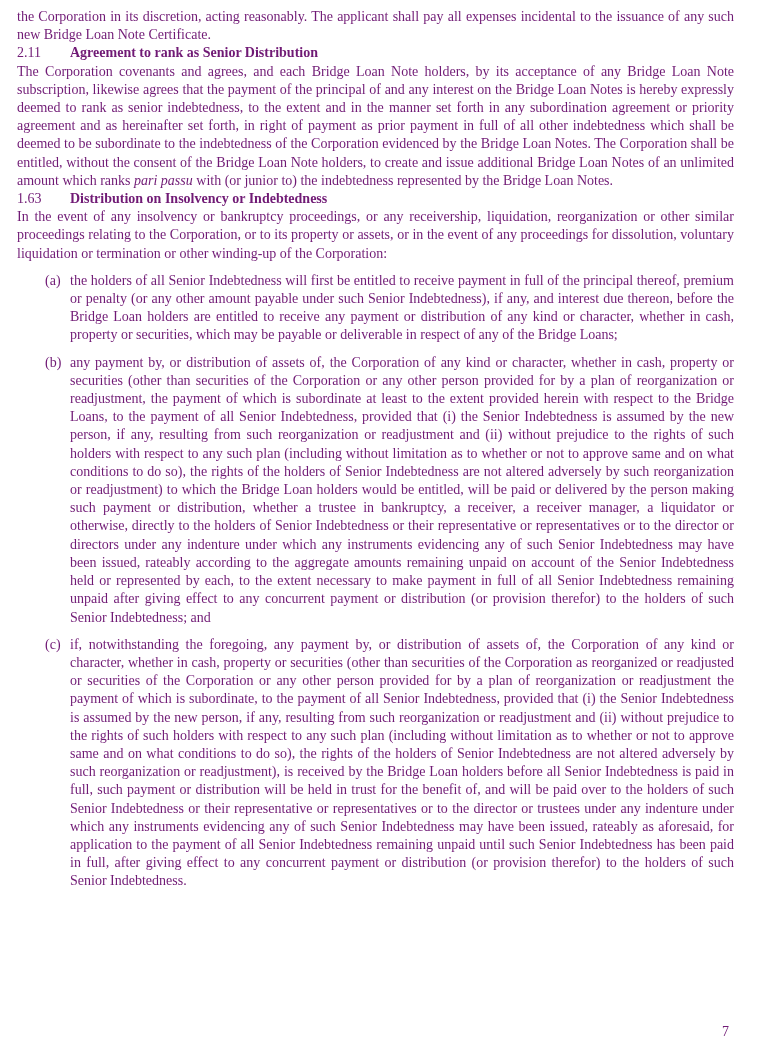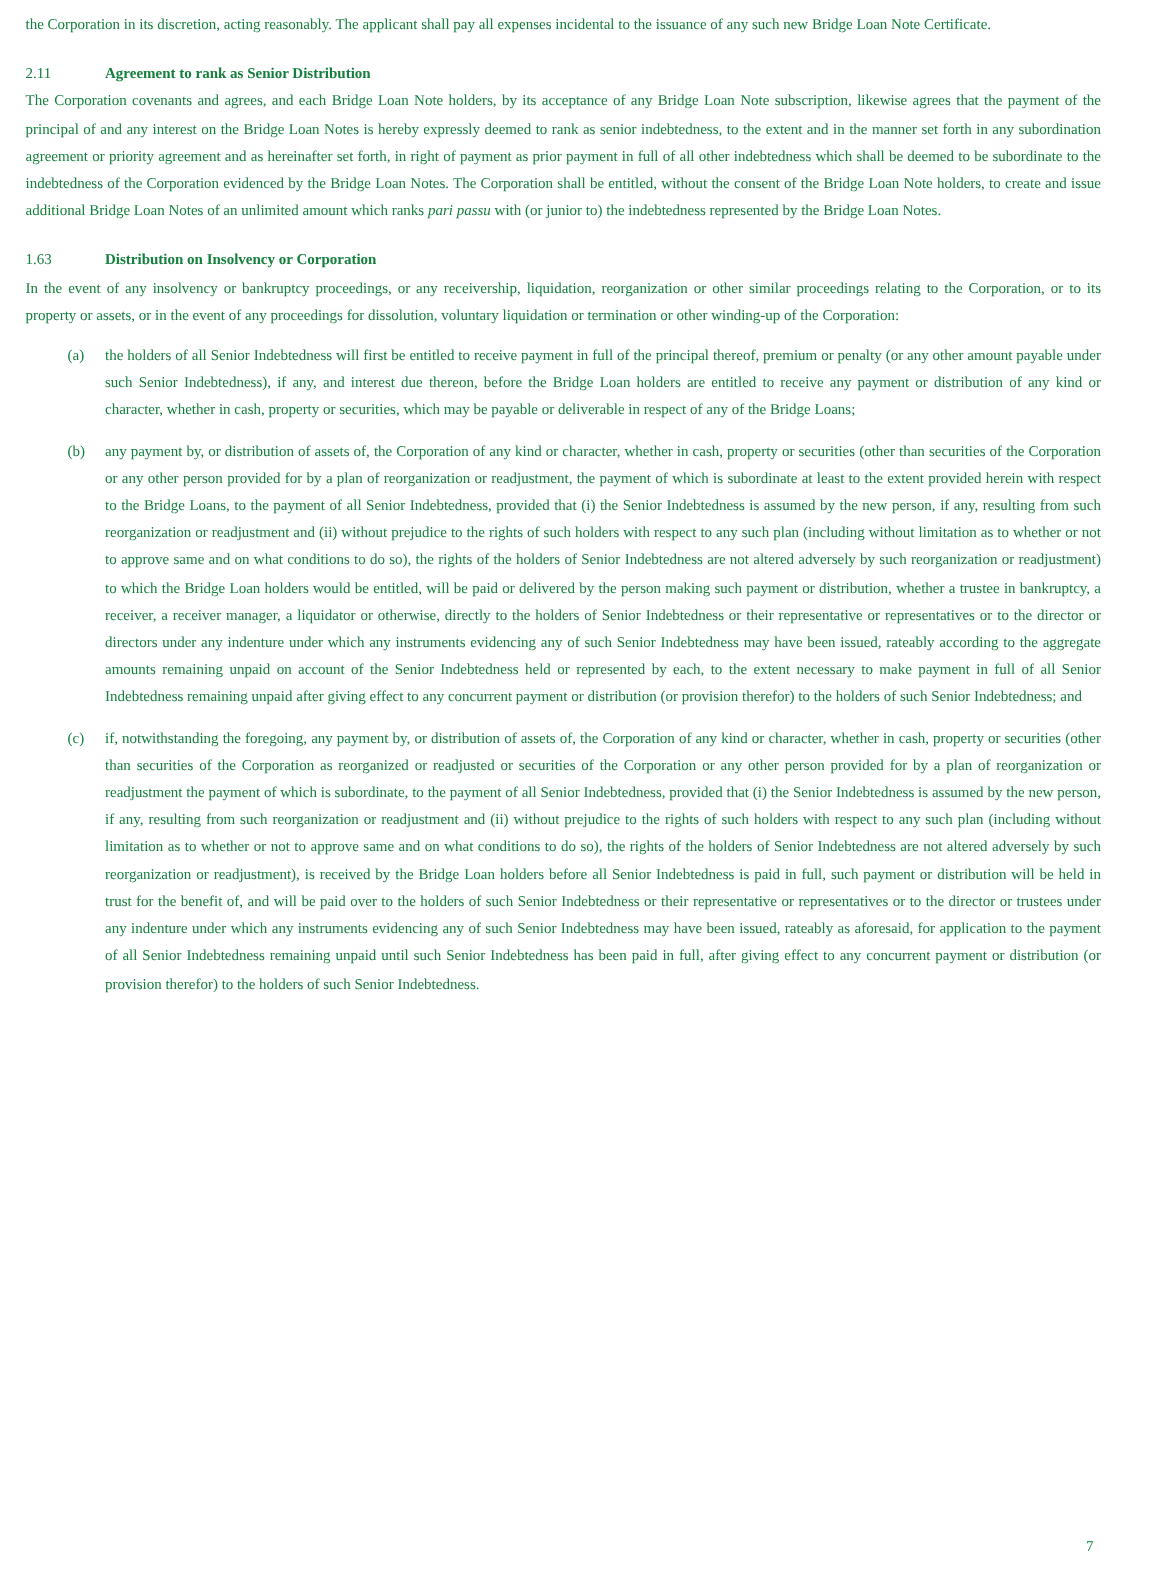--- a/index.html
+++ b/index.html
@@ -6,33 +6,32 @@
     margin: 0;
     padding: 0;
     background: #ffffff;
   }
   .page {
     position: relative;
     width: 767px;
     height: 1053px;
     box-sizing: border-box;
     background: #ffffff;
-    color: #15803d;
+    color: #701a75;
     font-family: "Liberation Serif", "DejaVu Serif", serif;
-    font-size: 10px;
+    font-size: 14px;
     line-height: 18.2px;
     padding: 8px 33px 0 17px;
     overflow: hidden;
   }
   .para {
     margin: 0;
     text-align: justify;
   }
   .section {
-    margin-top: 15px;
   }
   .heading {
     display: flex;
     text-align: left;
   }
   .sec-num {
     width: 53px;
     flex-shrink: 0;
   }
   .sec-title {
@@ -69,21 +68,21 @@
     <div class="heading">
       <span class="sec-num">2.11</span>
       <span class="sec-title">Agreement to rank as Senior Distribution</span>
     </div>
     <p class="para"><span>The Corporation covenants and agrees, and each Bridge Loan Note holders, by its acceptance of any Bridge Loan Note subscription, likewise agrees that the payment of the principal of and any interest on the Bridge Loan Notes is hereby expressly deemed to rank as senior indebtedness, to the extent and in the manner set forth in any subordination agreement or priority agreement and as hereinafter set forth, in right of payment as prior payment in full of all other indebtedness which shall be deemed to be subordinate to the indebtedness of the Corporation evidenced by the Bridge Loan Notes.  The Corporation shall be entitled, without the consent of the Bridge Loan Note holders, to create and issue additional Bridge Loan Notes of an unlimited amount which ranks </span><i>pari passu</i><span> with (or junior to) the indebtedness represented by the Bridge Loan Notes.</span></p>
   </div>
 
   <div class="section">
     <div class="heading">
       <span class="sec-num">1.63</span>
-      <span class="sec-title">Distribution on Insolvency or Corporation</span>
+      <span class="sec-title">Distribution on Insolvency or Indebtedness</span>
     </div>
     <p class="para">In the event of any insolvency or bankruptcy proceedings, or any receivership, liquidation, reorganization or other similar proceedings relating to the Corporation, or to its property or assets, or in the event of any proceedings for dissolution, voluntary liquidation or termination or other winding-up of the Corporation:</p>
 
     <div class="list-item">
       <span class="list-label">(a)</span>
       <span class="list-text">the holders of all Senior Indebtedness will first be entitled to receive payment in full of the principal thereof, premium or penalty (or any other amount payable under such Senior Indebtedness), if any, and interest due thereon, before the Bridge Loan holders are entitled to receive any payment or distribution of any kind or character, whether in cash, property or securities, which may be payable or deliverable in respect of any of the Bridge Loans;</span>
     </div>
 
     <div class="list-item">
       <span class="list-label">(b)</span>

